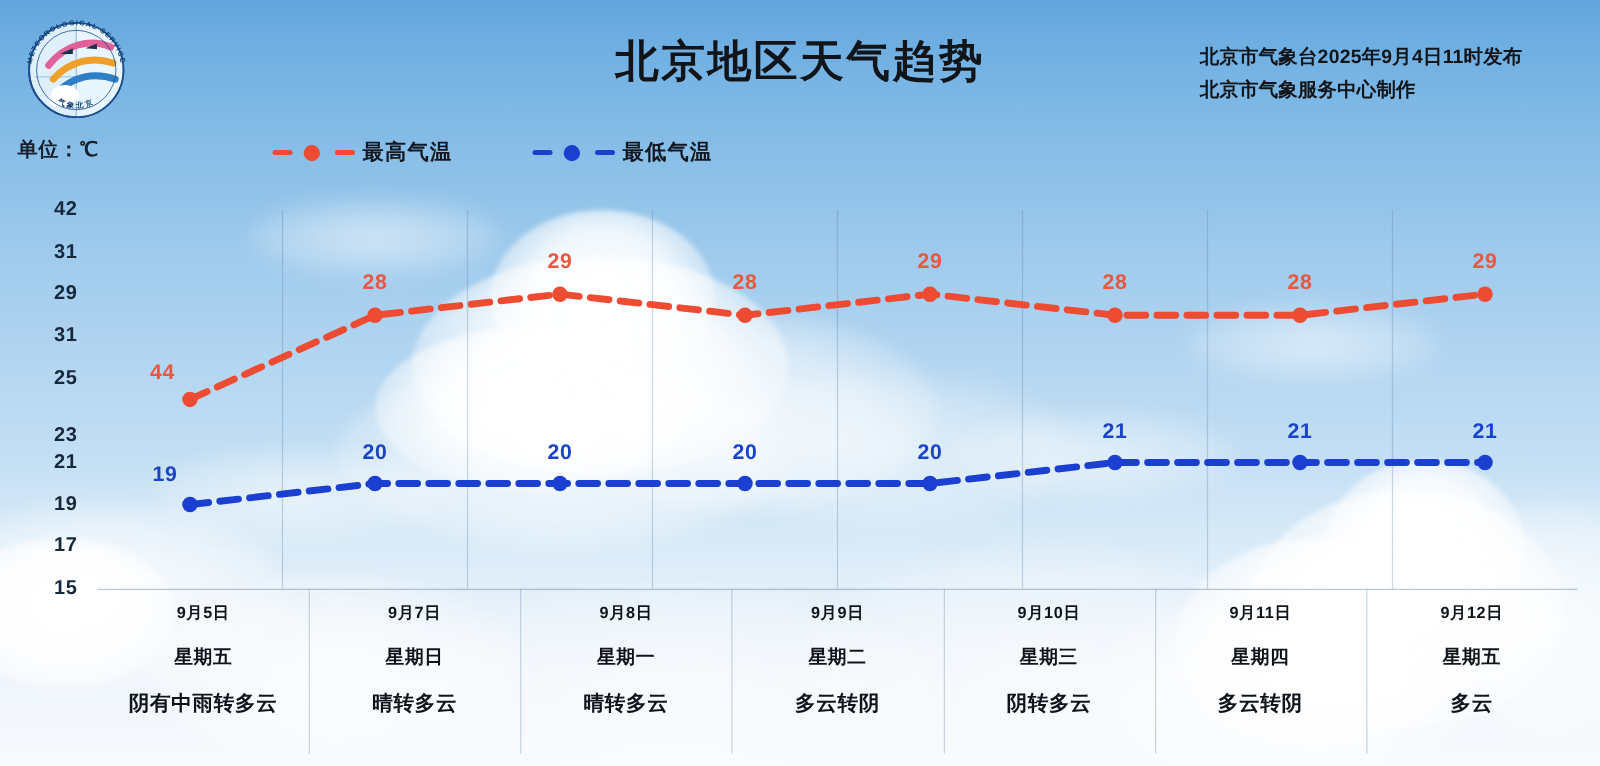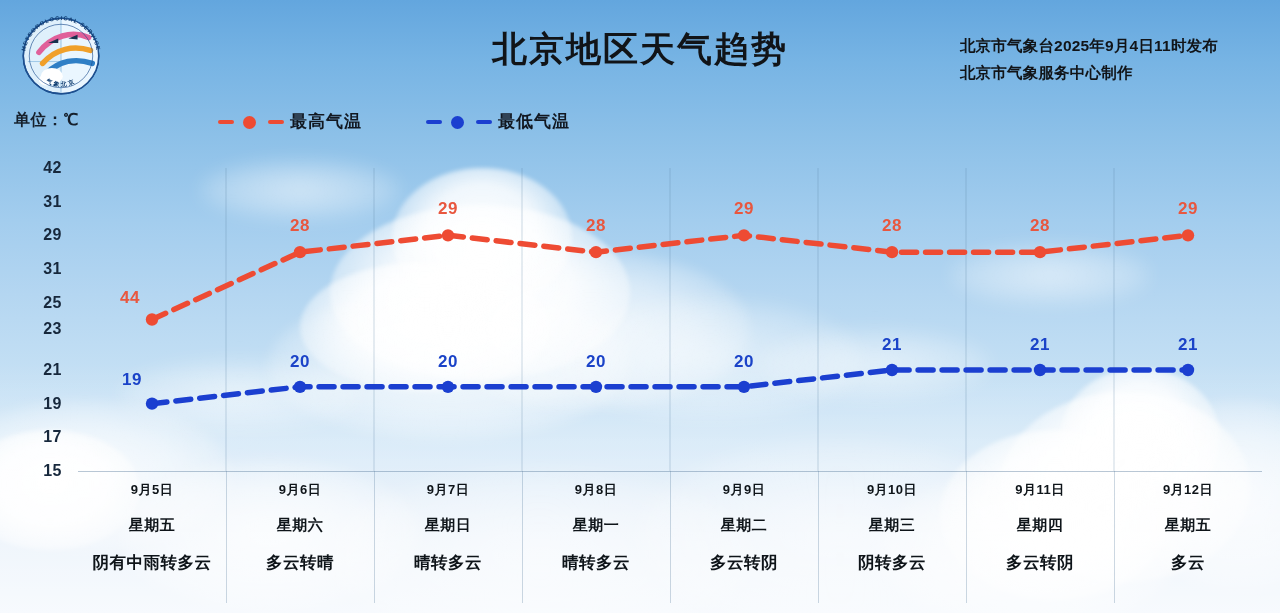--- a/index.html
+++ b/index.html
@@ -263,21 +263,21 @@
       <span class="lg-label">最低气温</span>
     </div>
   </div>
 
   <div id="yaxis">
       <div class="ytick" style="top: 18px;">42</div>
       <div class="ytick" style="top: 51.6667px;">31</div>
       <div class="ytick" style="top: 85.3333px;">29</div>
       <div class="ytick" style="top: 119px;">31</div>
       <div class="ytick" style="top: 152.667px;">25</div>
-      <div class="ytick" style="top: 179px;">23</div>
+      <div class="ytick" style="top: 199px;">23</div>
       <div class="ytick" style="top: 220px;">21</div>
       <div class="ytick" style="top: 253.667px;">19</div>
       <div class="ytick" style="top: 287.333px;">17</div>
       <div class="ytick" style="top: 321px; text-align: right;">15</div>
     </div>
 
   <div id="plot">
     <svg id="plotsvg" viewBox="0 0 1184 303" preserveAspectRatio="none">
         <line x1="148" y1="0" x2="148" y2="303" stroke="rgba(90,125,160,0.30)" stroke-width="1"></line>
         <line x1="296" y1="0" x2="296" y2="303" stroke="rgba(90,125,160,0.30)" stroke-width="1"></line>
@@ -308,25 +308,20 @@
   </div>
   <div id="baseline"></div>
 
   <div id="daystrip">
       <div class="daycol">
         <div class="d-date">9月5日</div>
         <div class="d-week">星期五</div>
         <div class="d-cond">阴有中雨转多云</div>
       </div>
       <div class="daycol">
-        <div class="d-date">9月6日</div>
-        <div class="d-week">星期六</div>
-        <div class="d-cond">多云转晴</div>
-      </div>
-      <div class="daycol">
         <div class="d-date">9月7日</div>
         <div class="d-week">星期日</div>
         <div class="d-cond">晴转多云</div>
       </div>
       <div class="daycol">
         <div class="d-date">9月8日</div>
         <div class="d-week">星期一</div>
         <div class="d-cond">晴转多云</div>
       </div>
       <div class="daycol">

